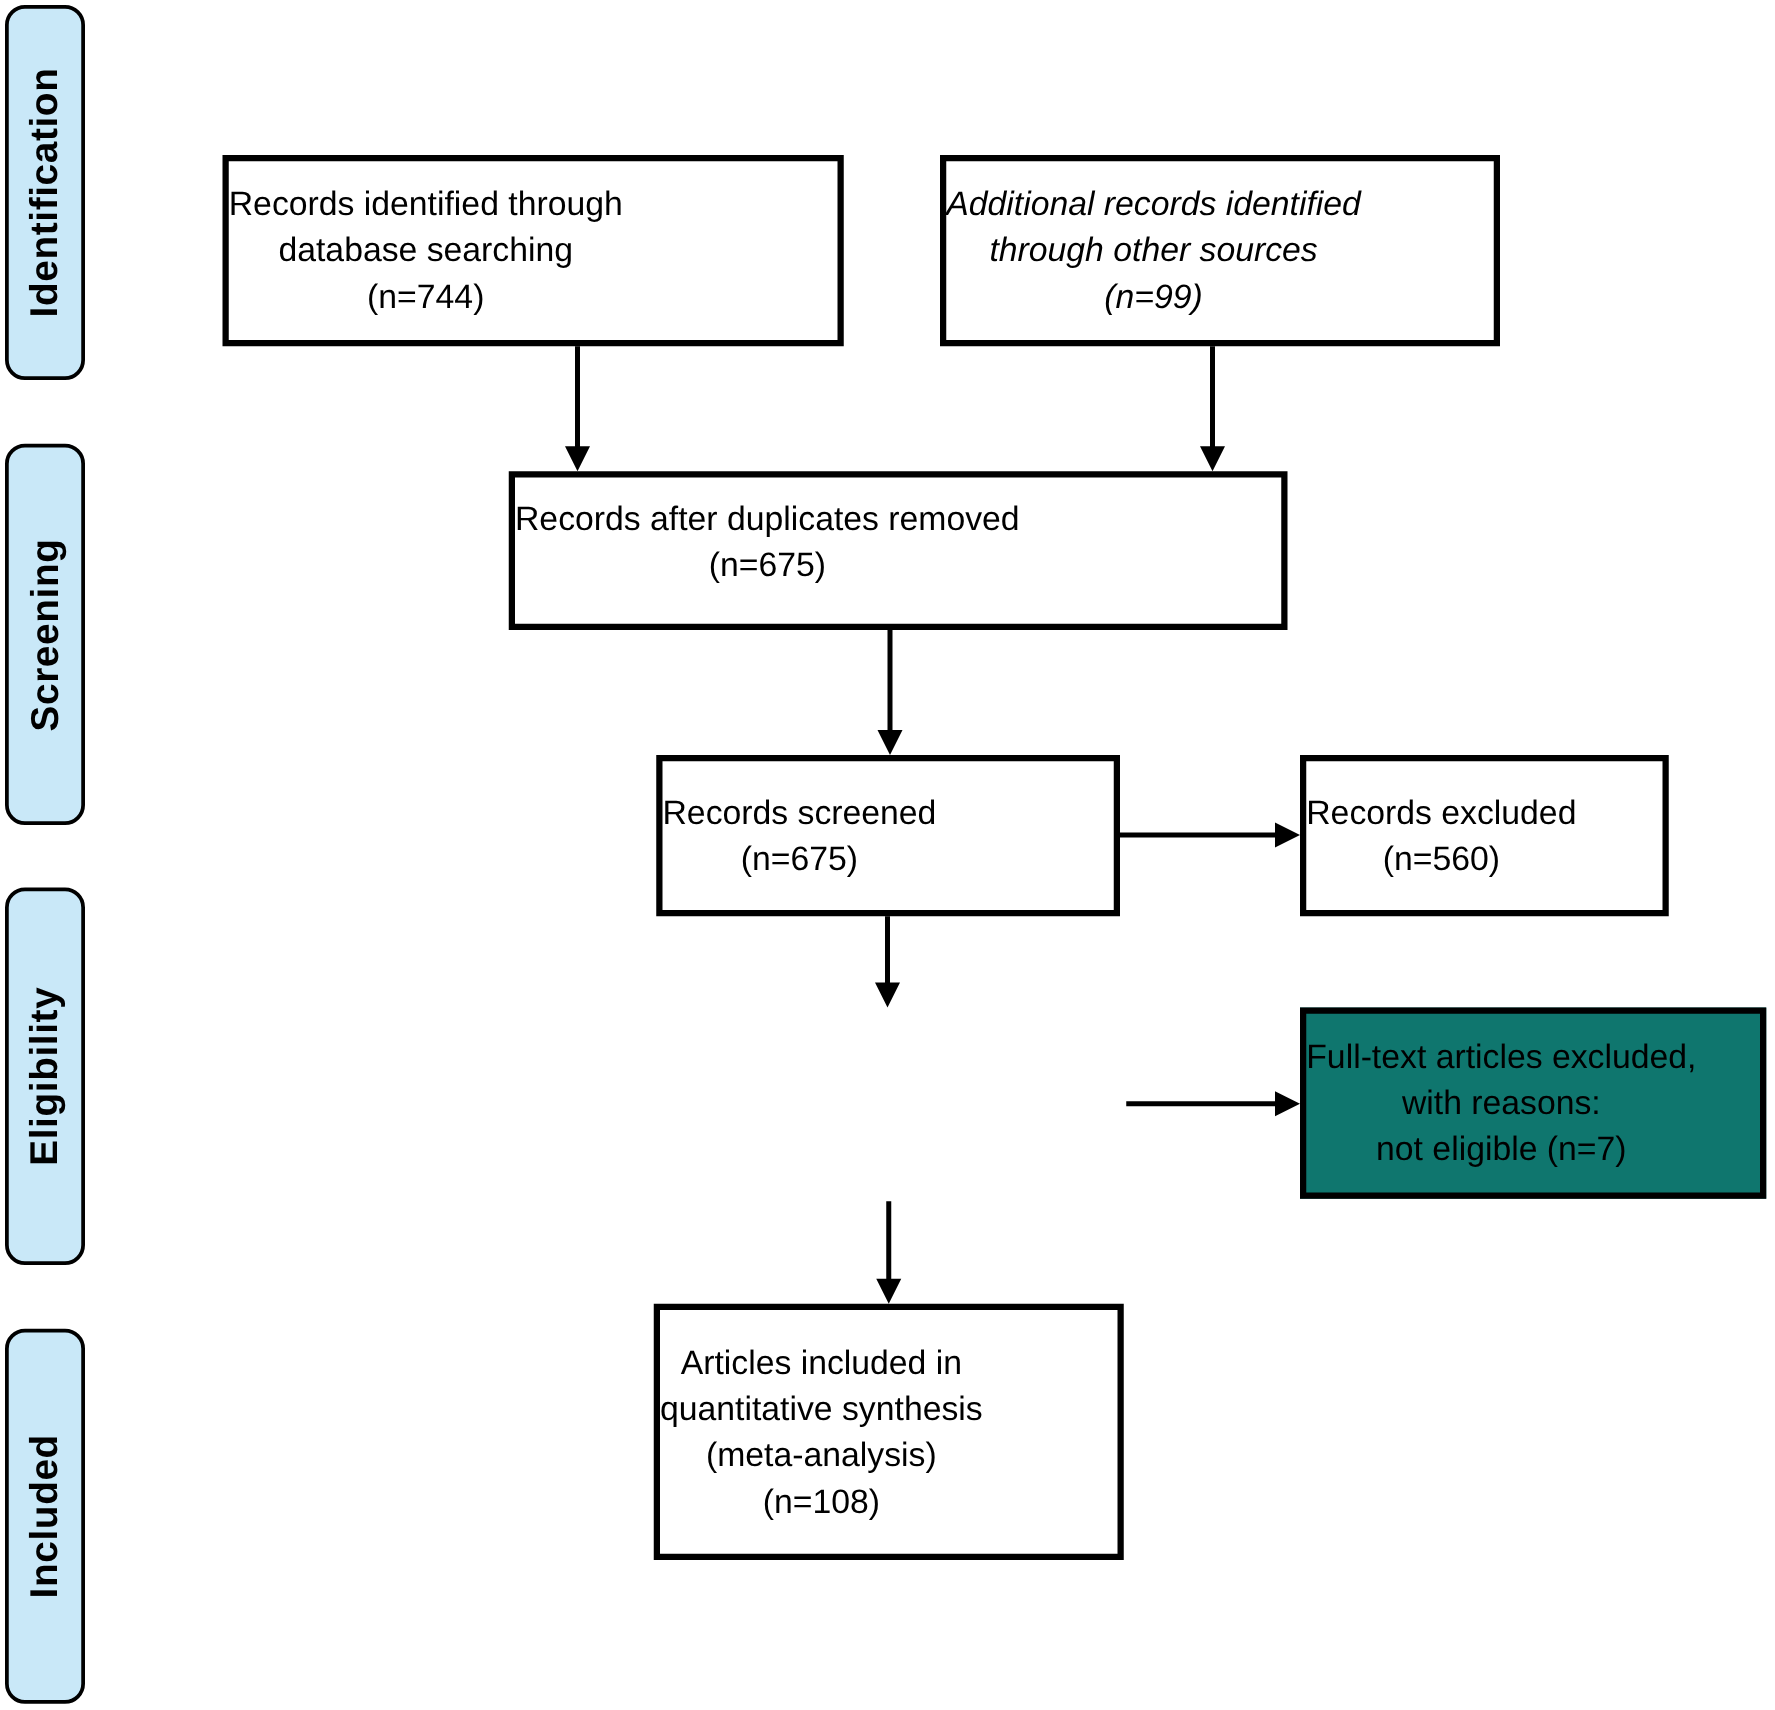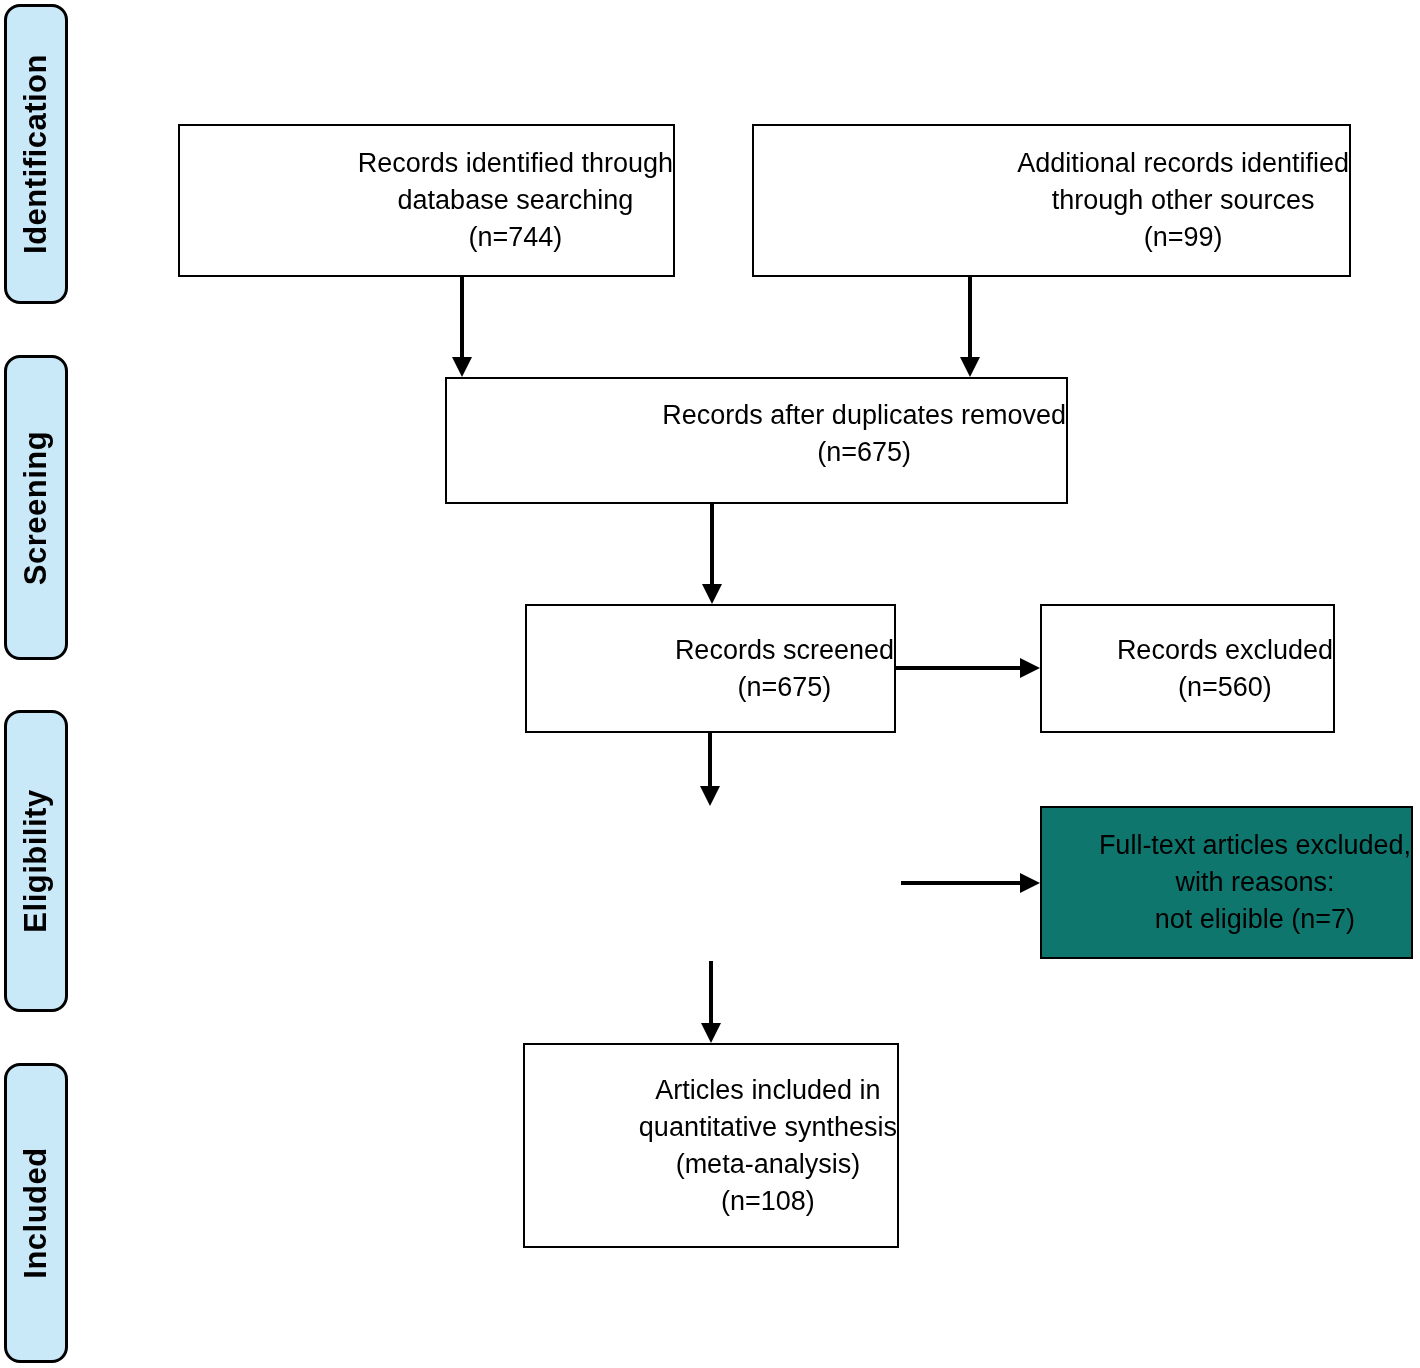--- a/index.html
+++ b/index.html
@@ -34,32 +34,32 @@
     white-space: nowrap;
     font-size: 31px;
     font-weight: 700;
     letter-spacing: 0.5px;
   }
   
   .box {
     position: absolute;
     box-sizing: border-box;
     background: #ffffff;
-    border: 2px solid #1d4ed8;
+    border: 5px solid #1d4ed8;
     display: flex;
     align-items: center;
-    justify-content: flex-end;
+    justify-content: flex-start;
     text-align: center;
   }
   .box-text {
     white-space: pre-line;
     font-size: 27px;
     line-height: 37px;
   }
-  .bias-up { padding-bottom: 14px; margin-left: 38px; }
+  .bias-up { padding-bottom: 14px; }
   
   .arrow-line {
     position: absolute;
     background: #000000;
   }
   .arrow-head-down {
     position: absolute;
     width: 0;
     height: 0;
     border-left: 10px solid transparent;
@@ -91,21 +91,21 @@
   </div>
   <div class="stage" style="top: 1063px; height: 300px; background: rgb(201, 232, 248); border-color: rgb(0, 0, 0);">
     <span class="stage-label">Included</span>
   </div>
 
   <div class="box" style="left: 178px; top: 124px; width: 497px; height: 153px; background: rgb(255, 255, 255); border-color: rgb(0, 0, 0);">
     <span class="box-text">Records identified through
 database searching
 (n=744)</span>
   </div>
-  <div class="box" style="left: 752px; top: 124px; width: 599px; height: 153px; background: rgb(255, 255, 255); border-color: rgb(0, 0, 0);">
+  <div class="box" style="left: 752px; top: 124px; width: 448px; height: 153px; background: rgb(255, 255, 255); border-color: rgb(0, 0, 0); font-style: italic;">
     <span class="box-text">Additional records identified
 through other sources
 (n=99)</span>
   </div>
 
   <div class="box bias-up" style="left: 407px; top: 377px; width: 623px; height: 127px; background: rgb(255, 255, 255); border-color: rgb(0, 0, 0);">
     <span class="box-text">Records after duplicates removed
 (n=675)</span>
   </div>
 

